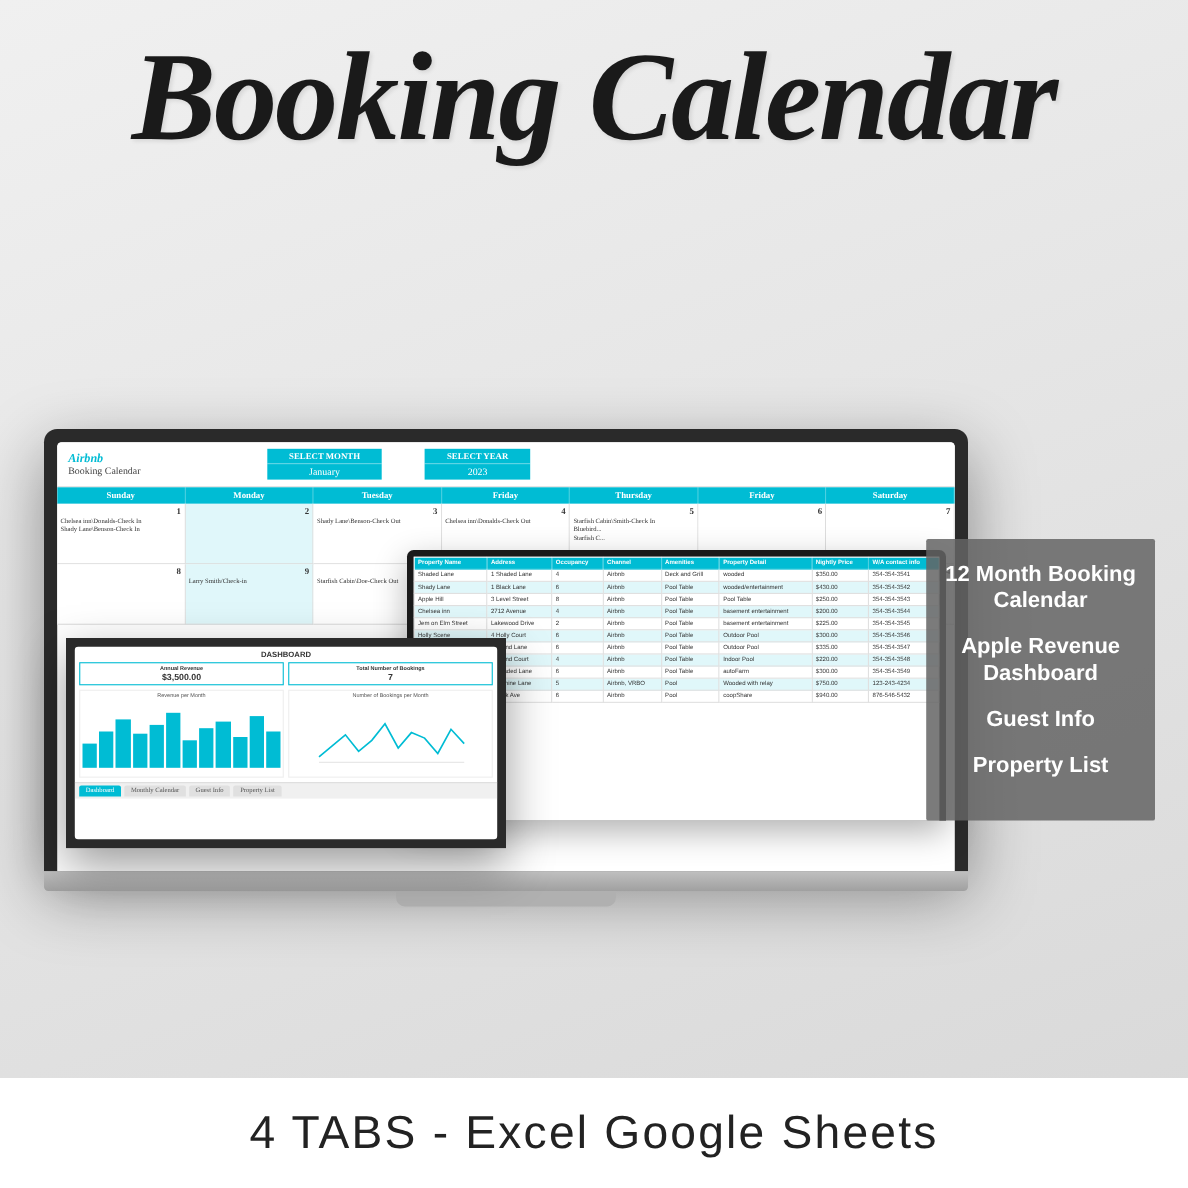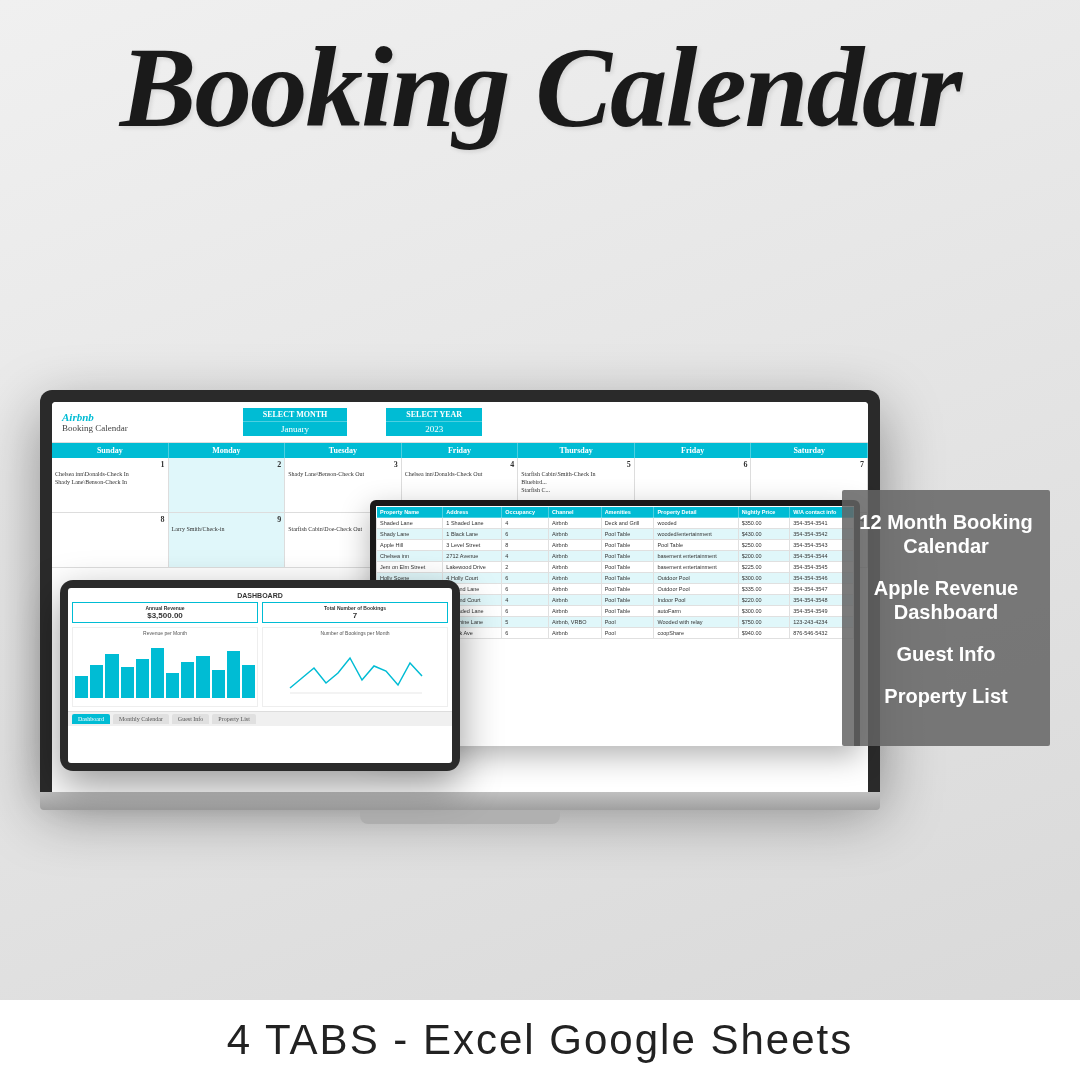--- a/index.html
+++ b/index.html
@@ -189,21 +189,21 @@
     .tablet-container {
       position: absolute;
       top: 580px;
       left: 60px;
       width: 400px;
       z-index: 8;
     }
 
     .tablet-screen {
       background: #2a2a2a;
-      border-radius: 13px;
+      border-radius: 0;
       padding: 8px;
       box-shadow: 0 15px 40px rgba(0,0,0,0.4);
     }
 
     .tablet-inner {
       background: #fff;
       border-radius: 3px;
       overflow: hidden;
       height: 175px;
     }
@@ -253,21 +253,21 @@
       font-size: 20px;
       font-weight: 700;
       line-height: 1.2;
     }
 
     
     .bottom-bar {
       position: absolute;
       bottom: 0;
       left: 0; right: 0;
-      height: 80px;
+      height: 100px;
       background: #fff;
       display: flex;
       align-items: center;
       justify-content: center;
       z-index: 30;
     }
 
     .bottom-text {
       font-family: 'Helvetica Neue', Arial, sans-serif;
       font-size: 42px;

